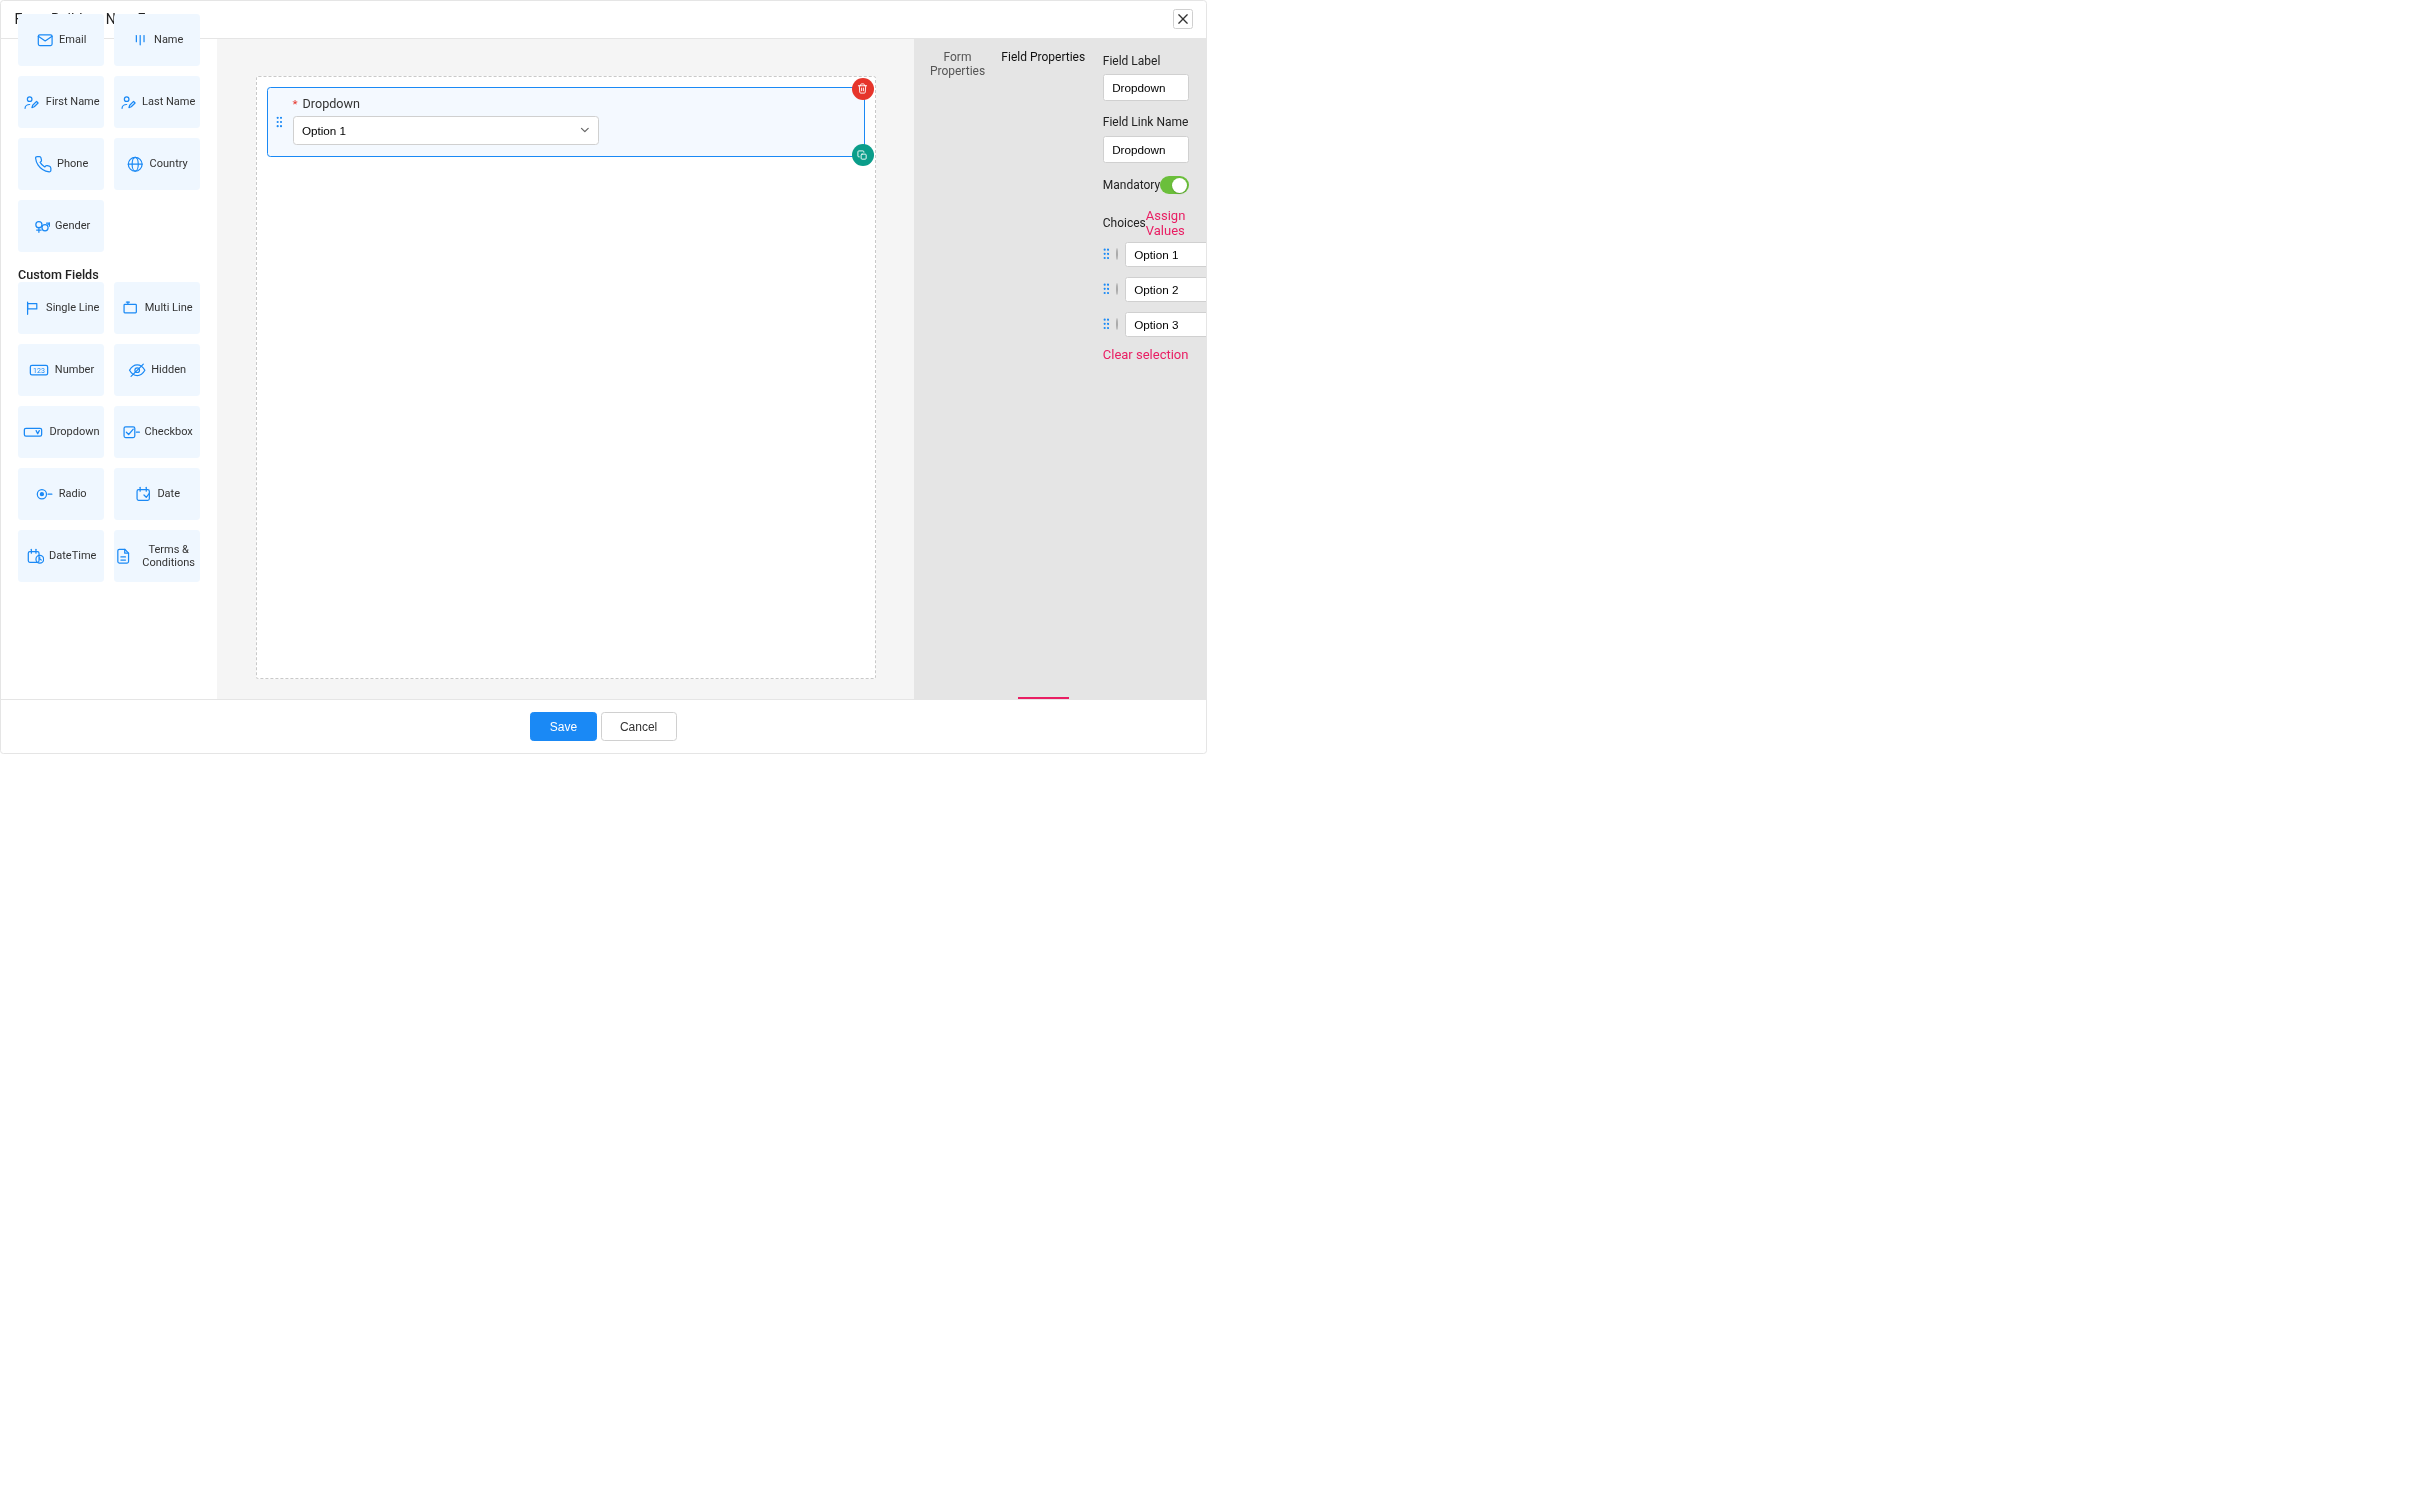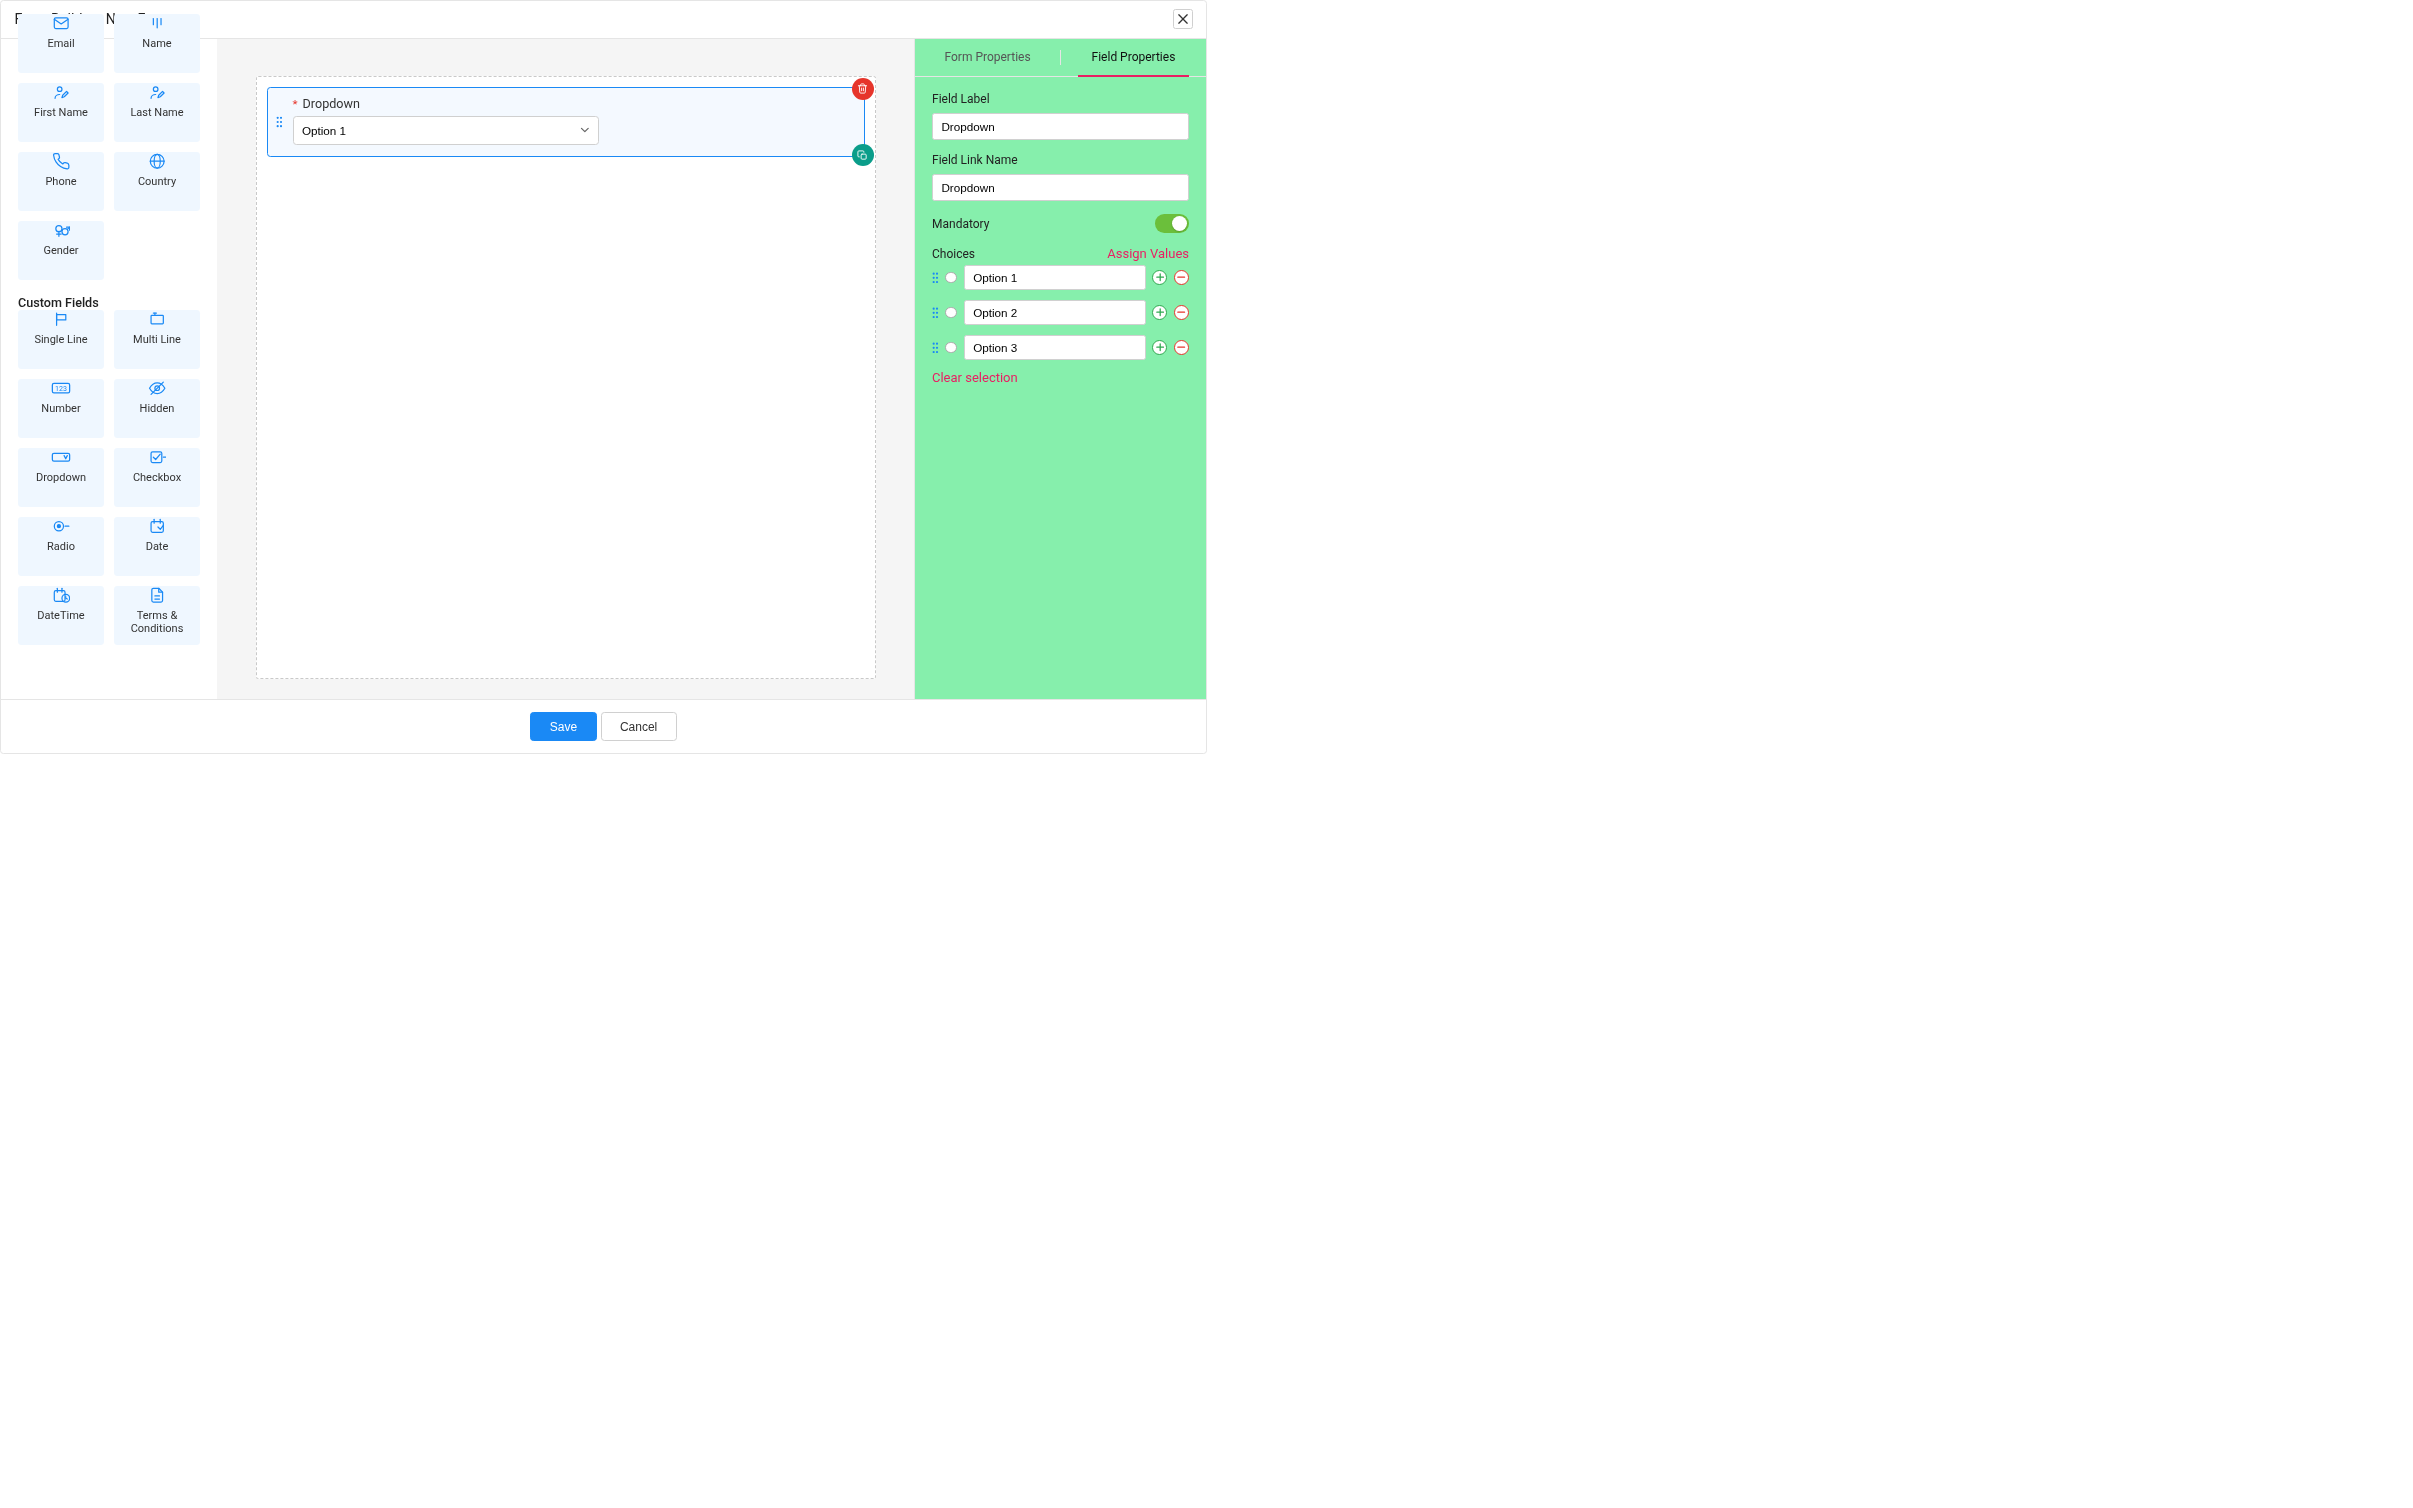--- a/index.html
+++ b/index.html
@@ -4,38 +4,38 @@
 <style>
 * { box-sizing: border-box; margin: 0; padding: 0; }
 body { font-family: -apple-system, BlinkMacSystemFont, "Segoe UI", Roboto, Helvetica, Arial, sans-serif; font-size: 11.7px; color: #222; background: #fff; width: 1207px; height: 754px; overflow: hidden; border: 0.8px solid #e5e5e5; border-radius: 3.4px; }
 .modal { display: flex; flex-direction: column; height: 100%; }
 .header { display: flex; align-items: center; justify-content: space-between; padding: 8.4px 13.4px; border-bottom: 0.8px solid #e5e5e5; }
 .header-title { font-size: 14.2px; font-weight: 400; }
 .close-btn { width: 20px; height: 20px; border: 0.8px solid #d0d0d0; border-radius: 2.5px; background: #fff; display: flex; align-items: center; justify-content: center; cursor: pointer; color: #333; }
 .body { display: flex; flex: 1; min-height: 0; }
 .sidebar-left { width: 216px; padding: 0 17px 8.4px 17px; overflow-y: hidden; border-right: none; margin-top: -25px; }
 .field-grid { display: grid; grid-template-columns: 1fr 1fr; gap: 10px; }
-.field-tile { background: #eff7ff; border-radius: 3.4px; display: flex; flex-direction: column; align-items: center; height: 59px; cursor: grab; gap: 5px; }
+.field-tile { background: #eff7ff; border-radius: 3.4px; display: flex; flex-direction: row; align-items: center; justify-content: center; height: 52px; cursor: grab; gap: 5px; }
 .field-tile .ico { color: #1a89f5; }
 .field-tile .lbl { font-size: 11px; color: #333; text-align: center; line-height: 1.2; }
 .section-title { font-size: 12.6px; font-weight: 500; margin: 15px 0 0; color: #222; }
 .canvas-wrap { flex: 1; background: #f5f5f5; display: flex; justify-content: center; padding: 37px 20px 20px; overflow: hidden; }
 .canvas { width: 620px; background: #fff; border: 0.8px dashed #c9c9c9; border-radius: 2.5px; padding: 10px; height: 100%; }
 .field-card { position: relative; border: 1.3px solid #1a89f5; border-radius: 3.4px; background: #f4f9ff; padding: 8.4px 13.4px 11.7px 25px; }
 .drag-handle { position: absolute; left: 8.4px; top: 50%; transform: translateY(-50%); color: #1a89f5; cursor: grab; }
 .field-label-row { display: flex; align-items: center; gap: 5px; margin-bottom: 5px; }
 .req-star { color: #e6352b; }
 .field-label { font-size: 12.6px; color: #333; }
 .dropdown-sel { position: relative; width: 55%; }
 .dropdown-sel input { width: 100%; height: 28.5px; border: 0.8px solid #d0d0d0; border-radius: 3.4px; padding: 0 28.5px 0 8.4px; font-size: 11.7px; background: #fff; }
 .dropdown-sel .chev { position: absolute; right: 8.4px; top: 50%; transform: translateY(-50%); color: #666; pointer-events: none; }
 .card-action { position: absolute; width: 22px; height: 22px; border-radius: 50%; display: flex; align-items: center; justify-content: center; color: #fff; cursor: pointer; }
 .card-delete { background: #e6352b; top: -10px; right: -10px; }
 .card-dup { background: #0a9d8a; bottom: -10px; right: -10px; }
-.sidebar-right { width: 292px; border-left: 0.8px solid #e5e5e5; display: flex; flex-direction: column; background: #86efac; }
+.sidebar-right { width: 292px; border-left: 0.8px solid #e5e5e5; display: flex; background: #e5e5e5; }
 .tabs { display: flex; border-bottom: 0.8px solid #e5e5e5; }
 .tab { flex: 1; text-align: center; padding: 11.7px 0; font-size: 12px; color: #555; cursor: pointer; position: relative; }
 .tab.active { color: #111; }
 .tab.active::after { content: ""; position: absolute; left: 17px; right: 17px; bottom: -0.8px; height: 1.7px; background: #e91e63; }
 .tab-sep { width: 0.8px; background: #e5e5e5; height: 15px; align-self: center; }
 .props { padding: 15px 17px; overflow-y: auto; flex: 1; }
 .prop-group { margin-bottom: 13.4px; }
 .prop-label { font-size: 12px; color: #222; margin-bottom: 6.7px; display: block; }
 .prop-input { width: 100%; height: 27px; border: 0.8px solid #d0d0d0; border-radius: 2.5px; padding: 0 8.4px; font-size: 11.7px; }
 .prop-textarea { width: 100%; height: 72px; border: 0.8px solid #d0d0d0; border-radius: 2.5px; padding: 6.7px 8.4px; font-size: 11.7px; resize: none; }

